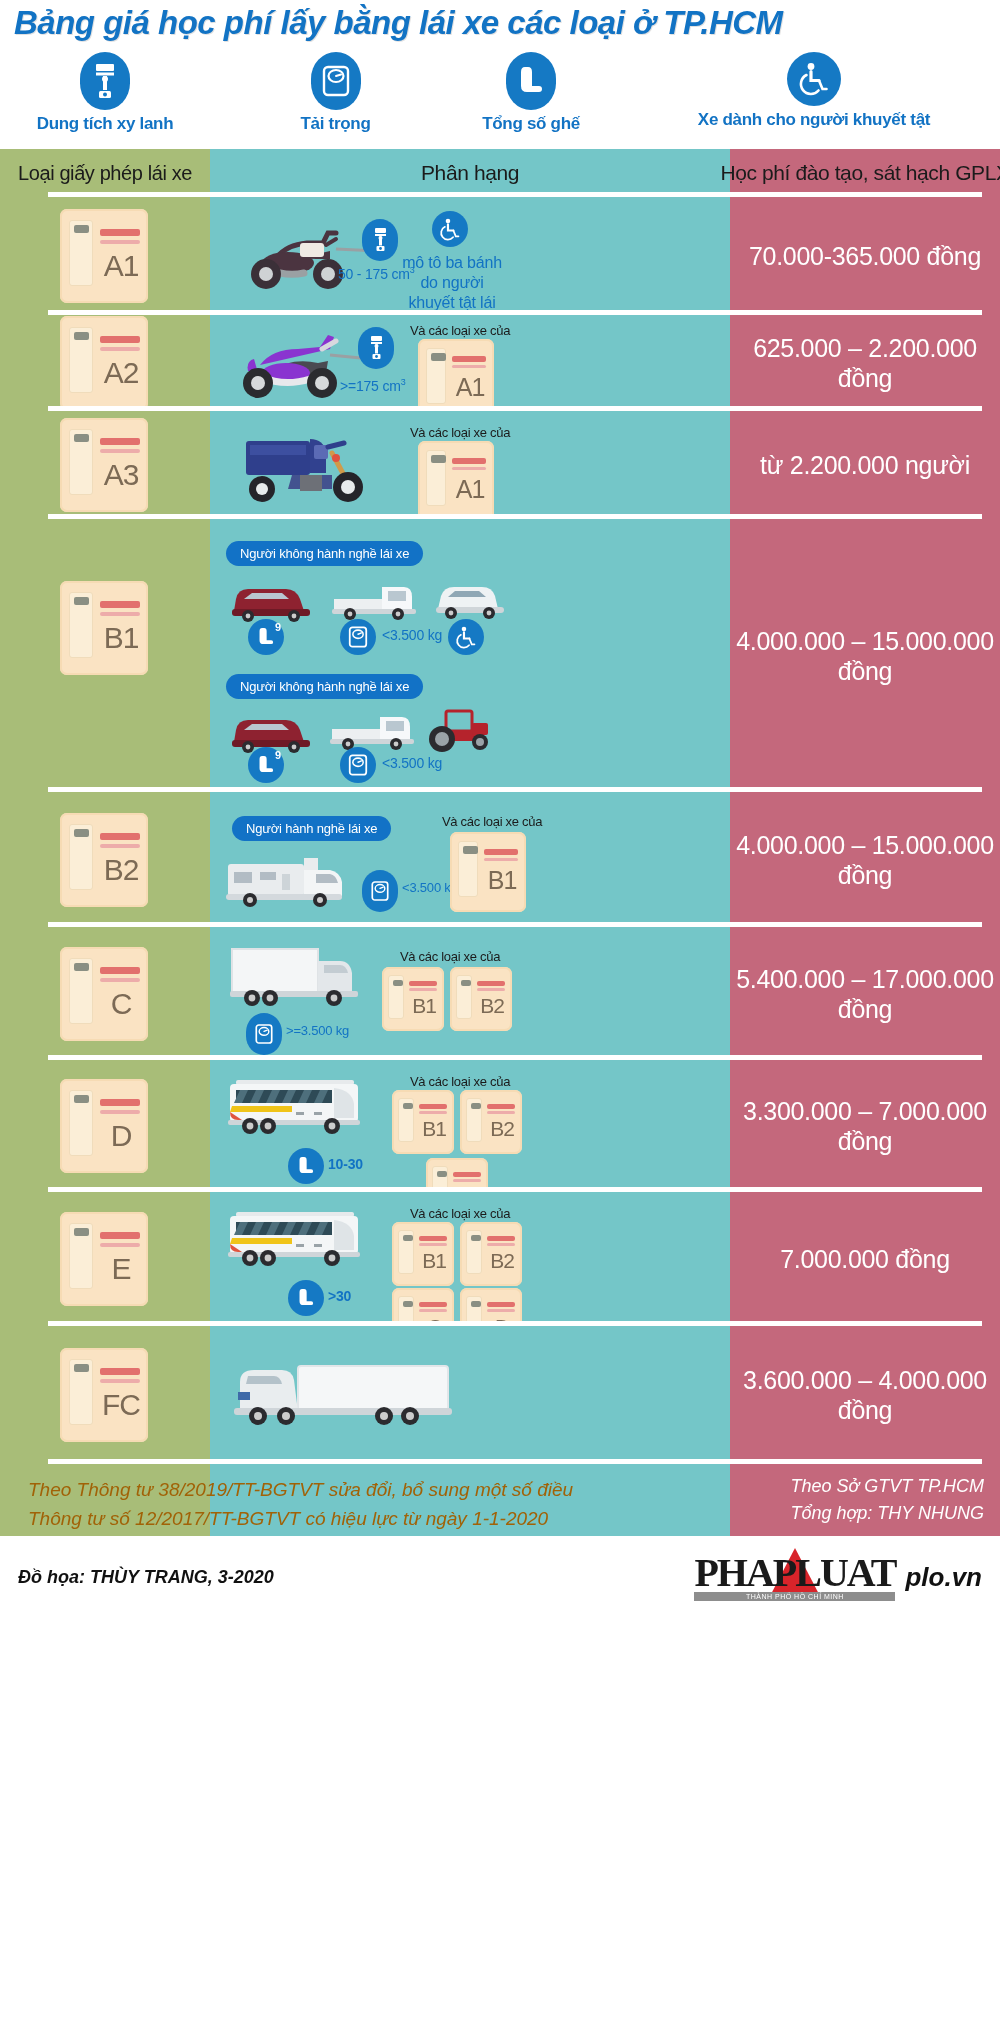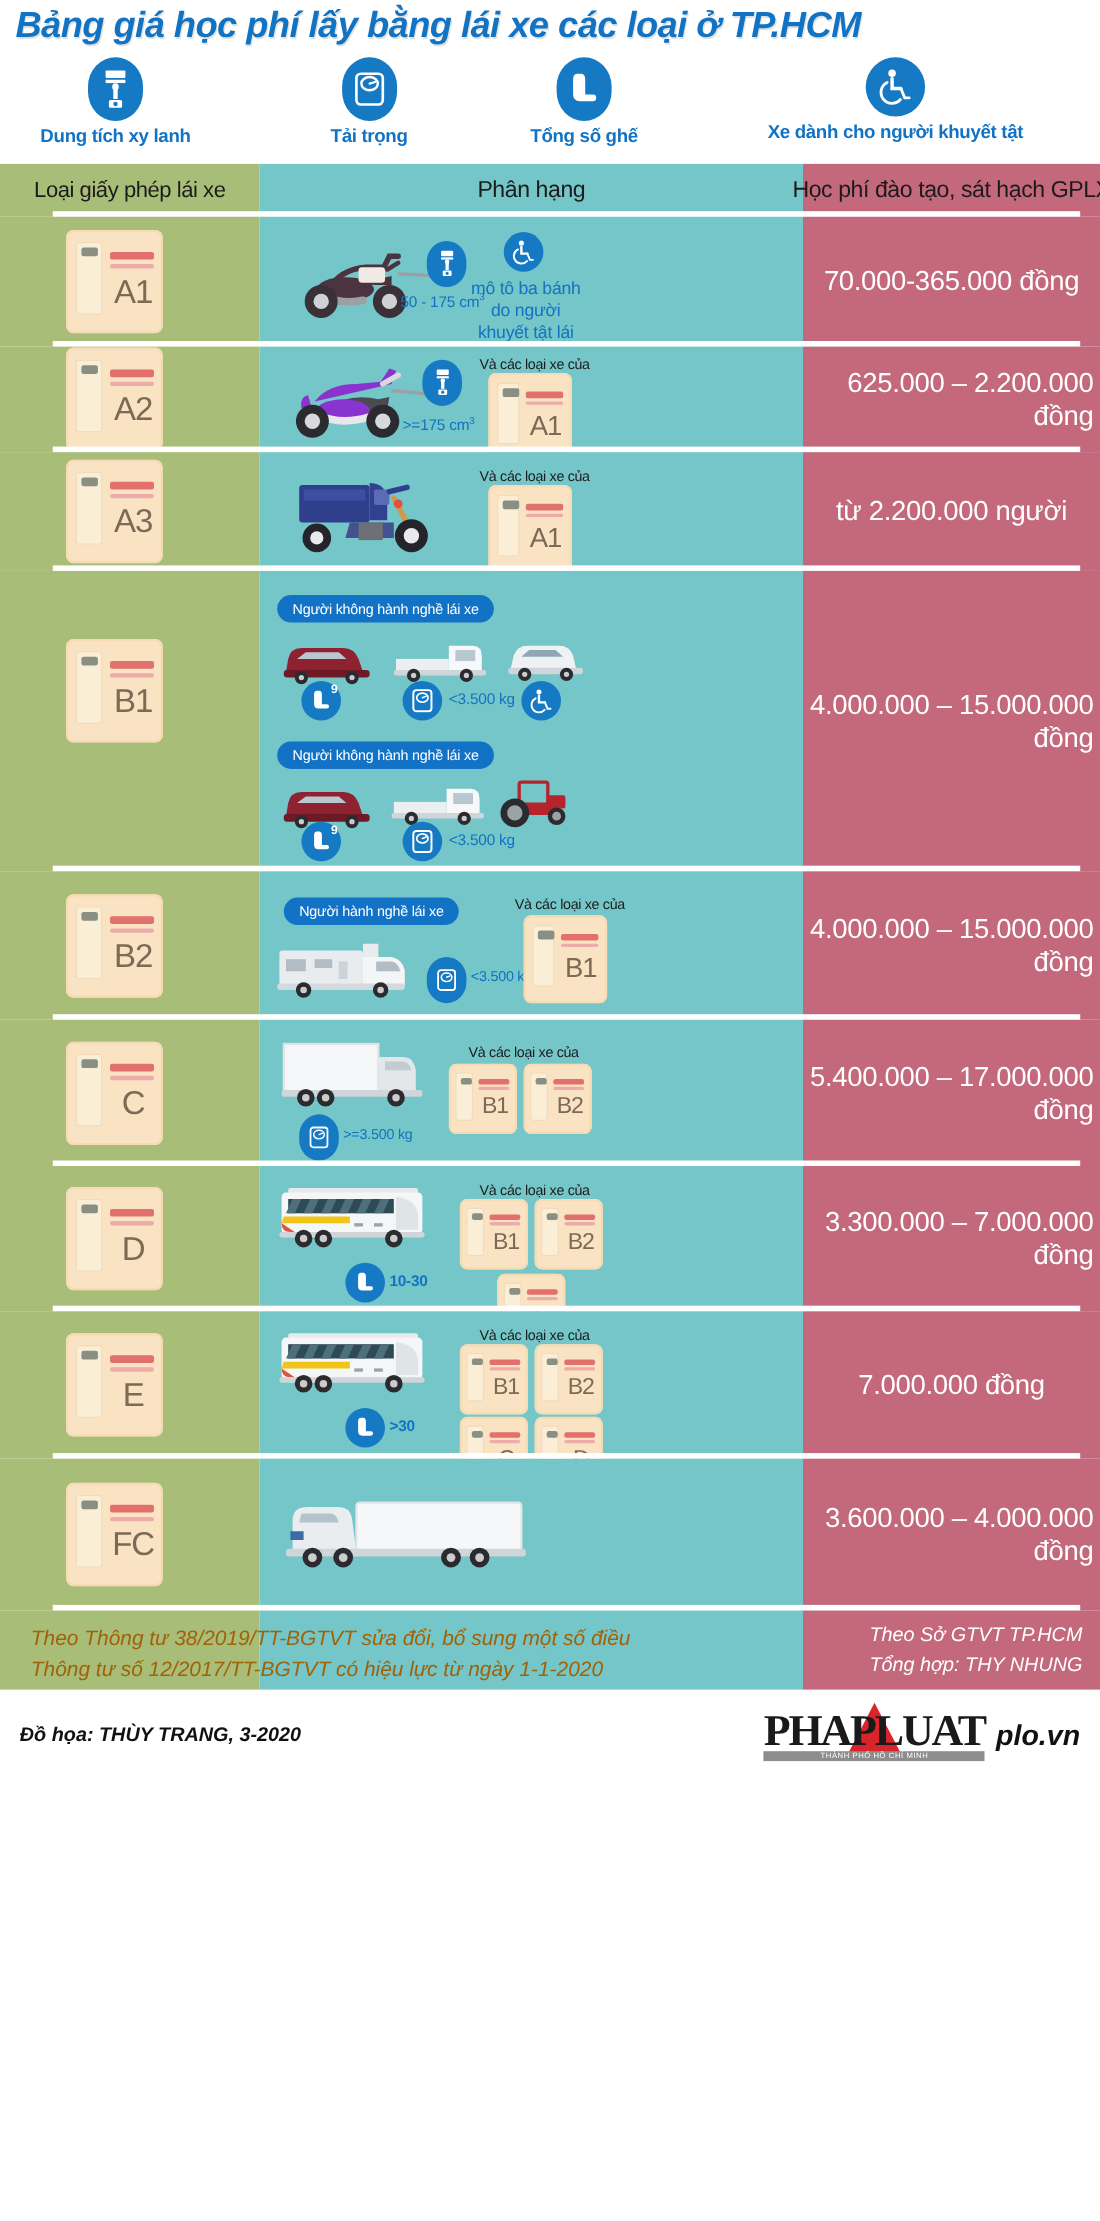--- a/index.html
+++ b/index.html
@@ -57,21 +57,21 @@
 
   
   .table {
     width: 1000px;
     position: relative;
   }
   .row {
     display: flex;
     position: relative;
   }
-  .cell-left   { width: 236px; background: #a8bd78; position: relative; }
+  .cell-left   { width: 210px; background: #a8bd78; position: relative; }
   .cell-mid    { width: 290px; background: #74c6c8; position: relative; flex: 1; }
   .cell-right  { width: 270px; background: #c4687c; position: relative;
                  display: flex; align-items: center; justify-content: center; }
 
   .hdr { height: 48px; }
   .hdr .cell-left, .hdr .cell-mid, .hdr .cell-right {
     display: flex; align-items: center; justify-content: center;
   }
   .hdr-text { font-size: 21px; color: #1b1b1b; letter-spacing: -0.4px; white-space: nowrap; }
   .hdr .cell-left .hdr-text { font-size: 20px; }
@@ -127,21 +127,21 @@
   .lic.tiny .bar2 { left: 27px; top: 21px; width: 28px; height: 3px; }
   .lic.tiny .code { left: 25px; top: 27px; width: 34px; font-size: 21px; }
 
   .left-inner {
     height: 100%; display: flex; align-items: center;
     padding-left: 60px;
   }
 
   
   .price {
-    font-size: 25px; color: #ffffff; text-align: right;
+    font-size: 25px; color: #ffffff; text-align: center;
     letter-spacing: -0.3px; padding: 0 6px; line-height: 1.2;
   }
 
   
   .bicon {
     background: #1579c4; border-radius: 50% / 45%;
     display: inline-flex; align-items: center; justify-content: center;
     position: relative; flex: none;
   }
   .bicon.w40 { width: 36px; height: 42px; }

